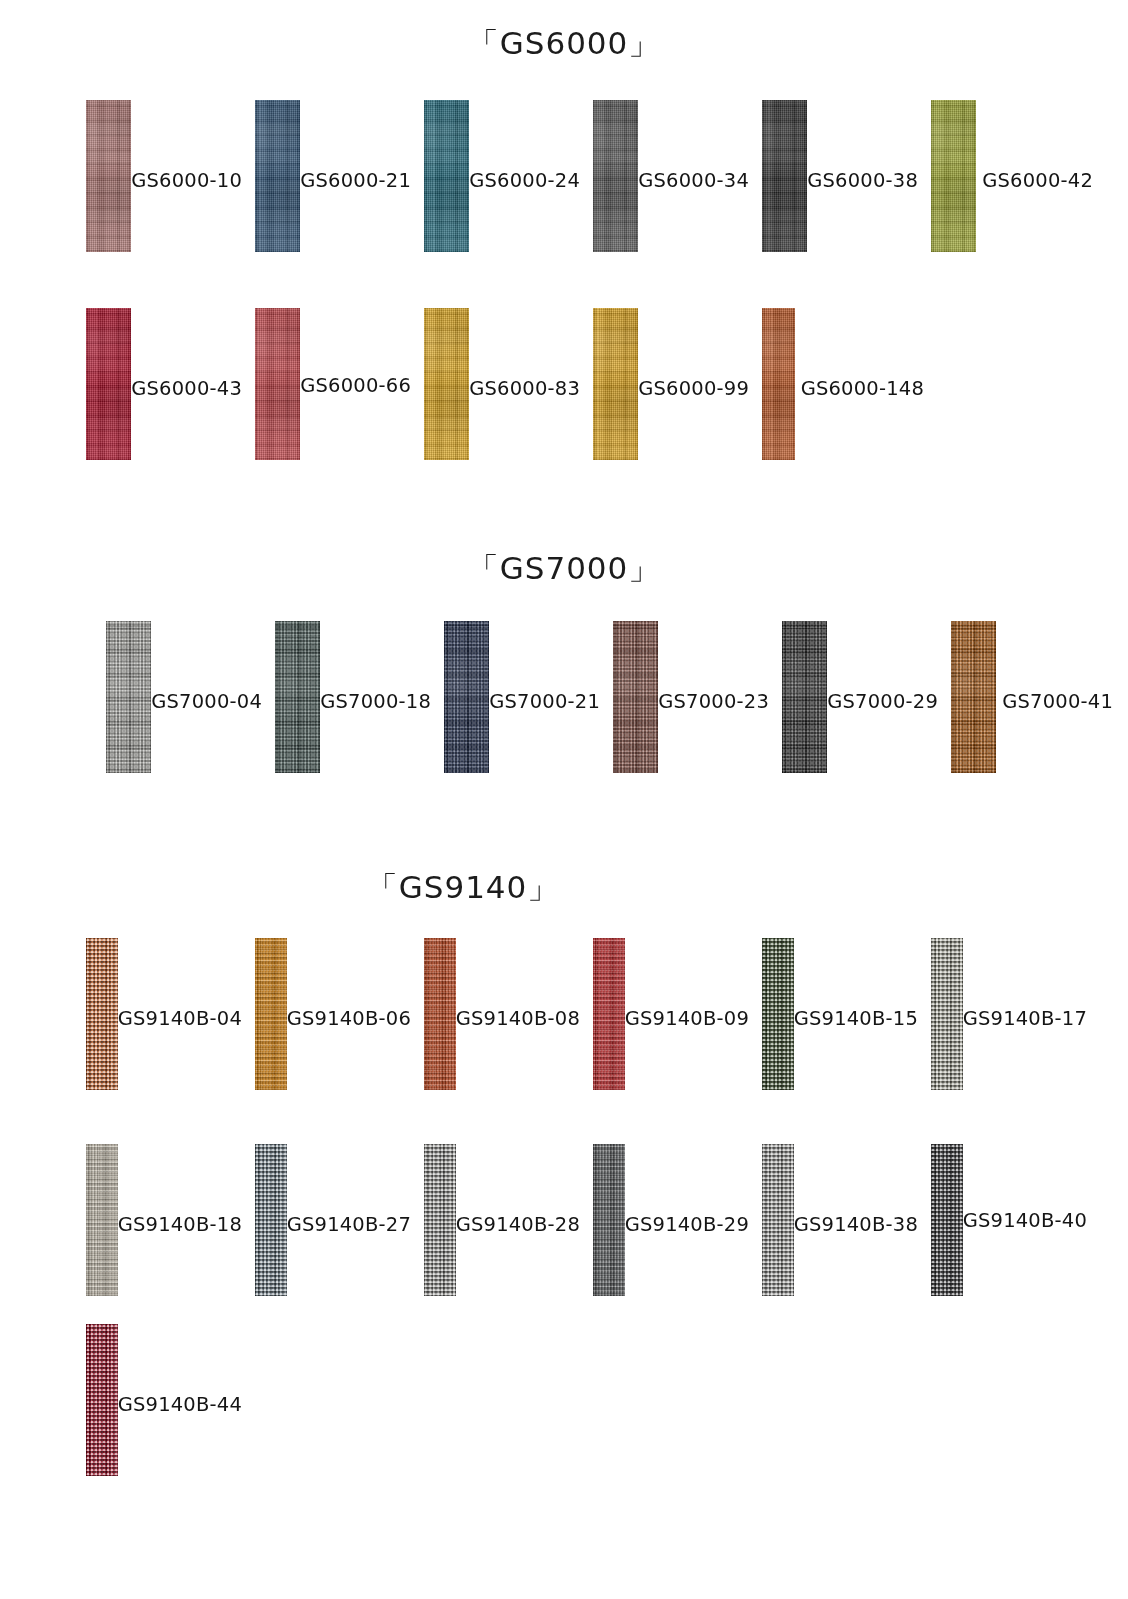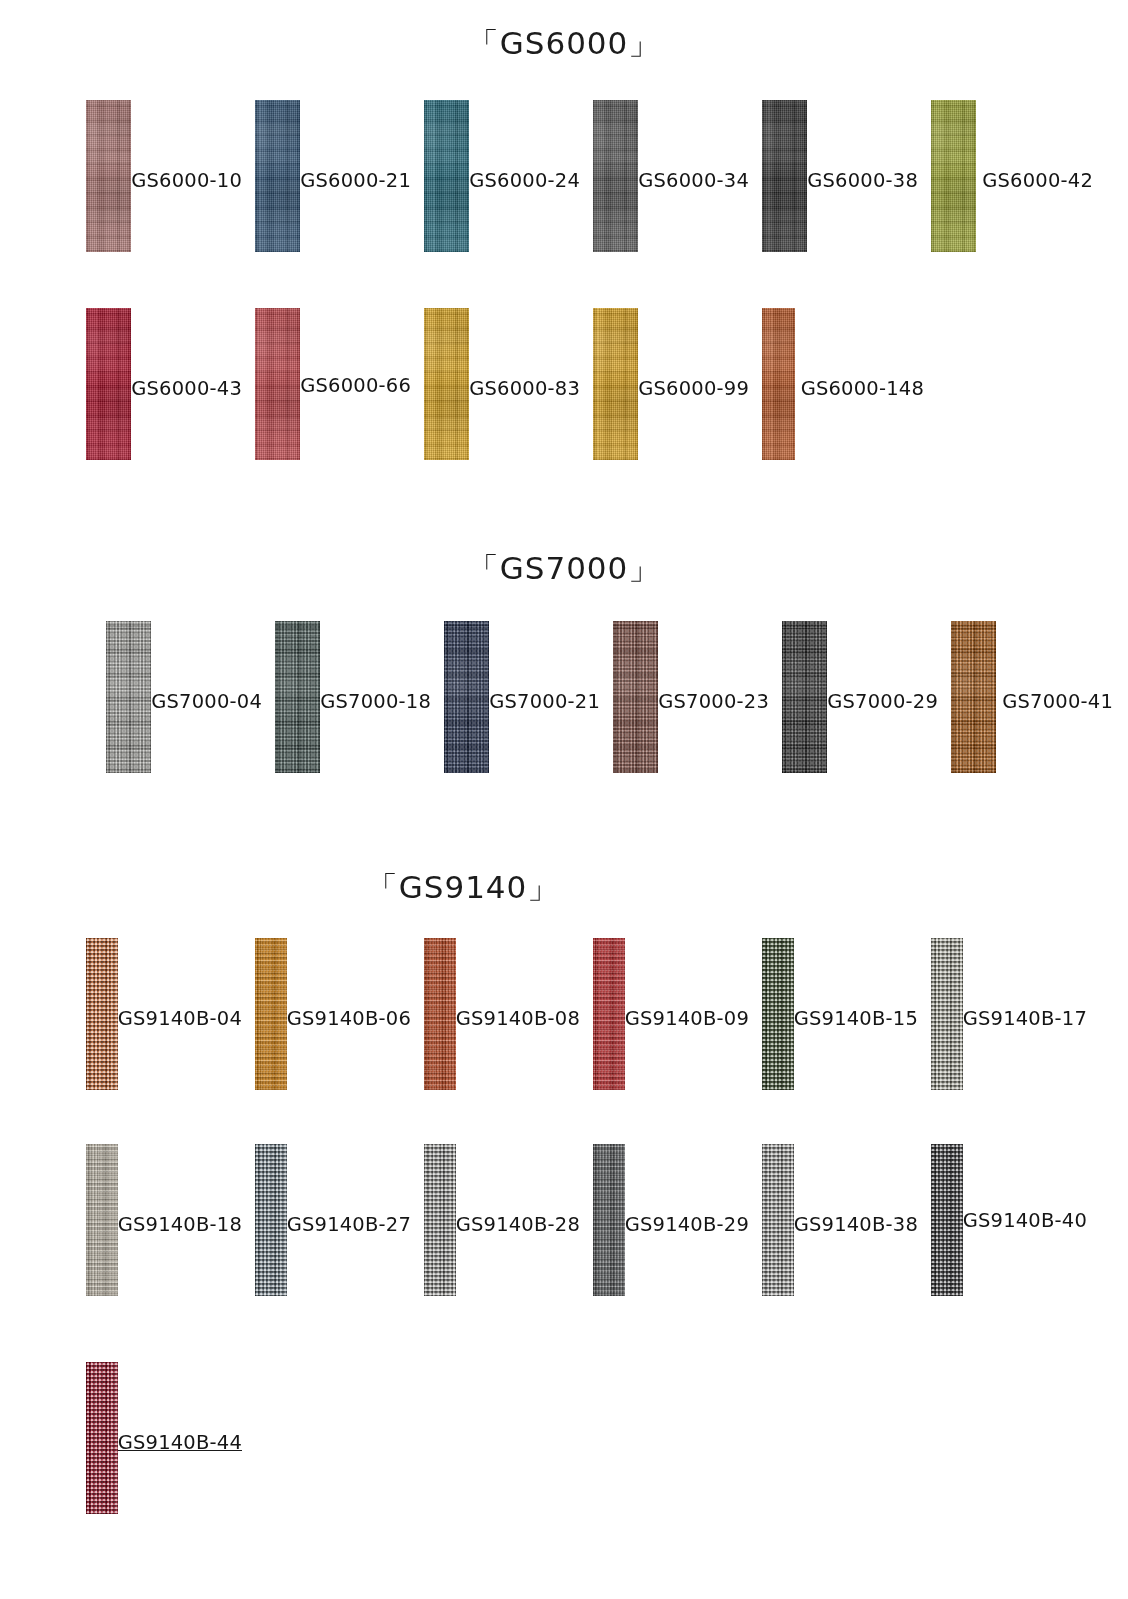--- a/index.html
+++ b/index.html
@@ -417,21 +417,21 @@
           </div>
           <div class="swatch-cell">
             <div class="swatch t-heather fleck" style="background-color: rgb(58, 58, 60);">
               <div class="tex tex-a" style="background-position: 11px 11px;"></div>
               <div class="tex tex-b"></div>
               <div class="tex tex-c"></div>
             </div>
             <div class="swatch-label" style="margin-top: 0;">GS9140B-40</div>
           </div>
         </div>
-        <div class="swatch-row" style="position: absolute; left: 0px; top: 502px; text-decoration: underline;">
+        <div class="swatch-row" style="position: absolute; left: 0px; top: 464px;">
           <div class="swatch-cell">
             <div class="swatch t-heather fleck" style="background-color: rgb(163, 19, 42);">
               <div class="tex tex-a" style="background-position: 10px 7px;"></div>
               <div class="tex tex-b"></div>
               <div class="tex tex-c"></div>
             </div>
             <div class="swatch-label" style="margin-top: 9px;">GS9140B-44</div>
           </div>
         </div>
       </div>

